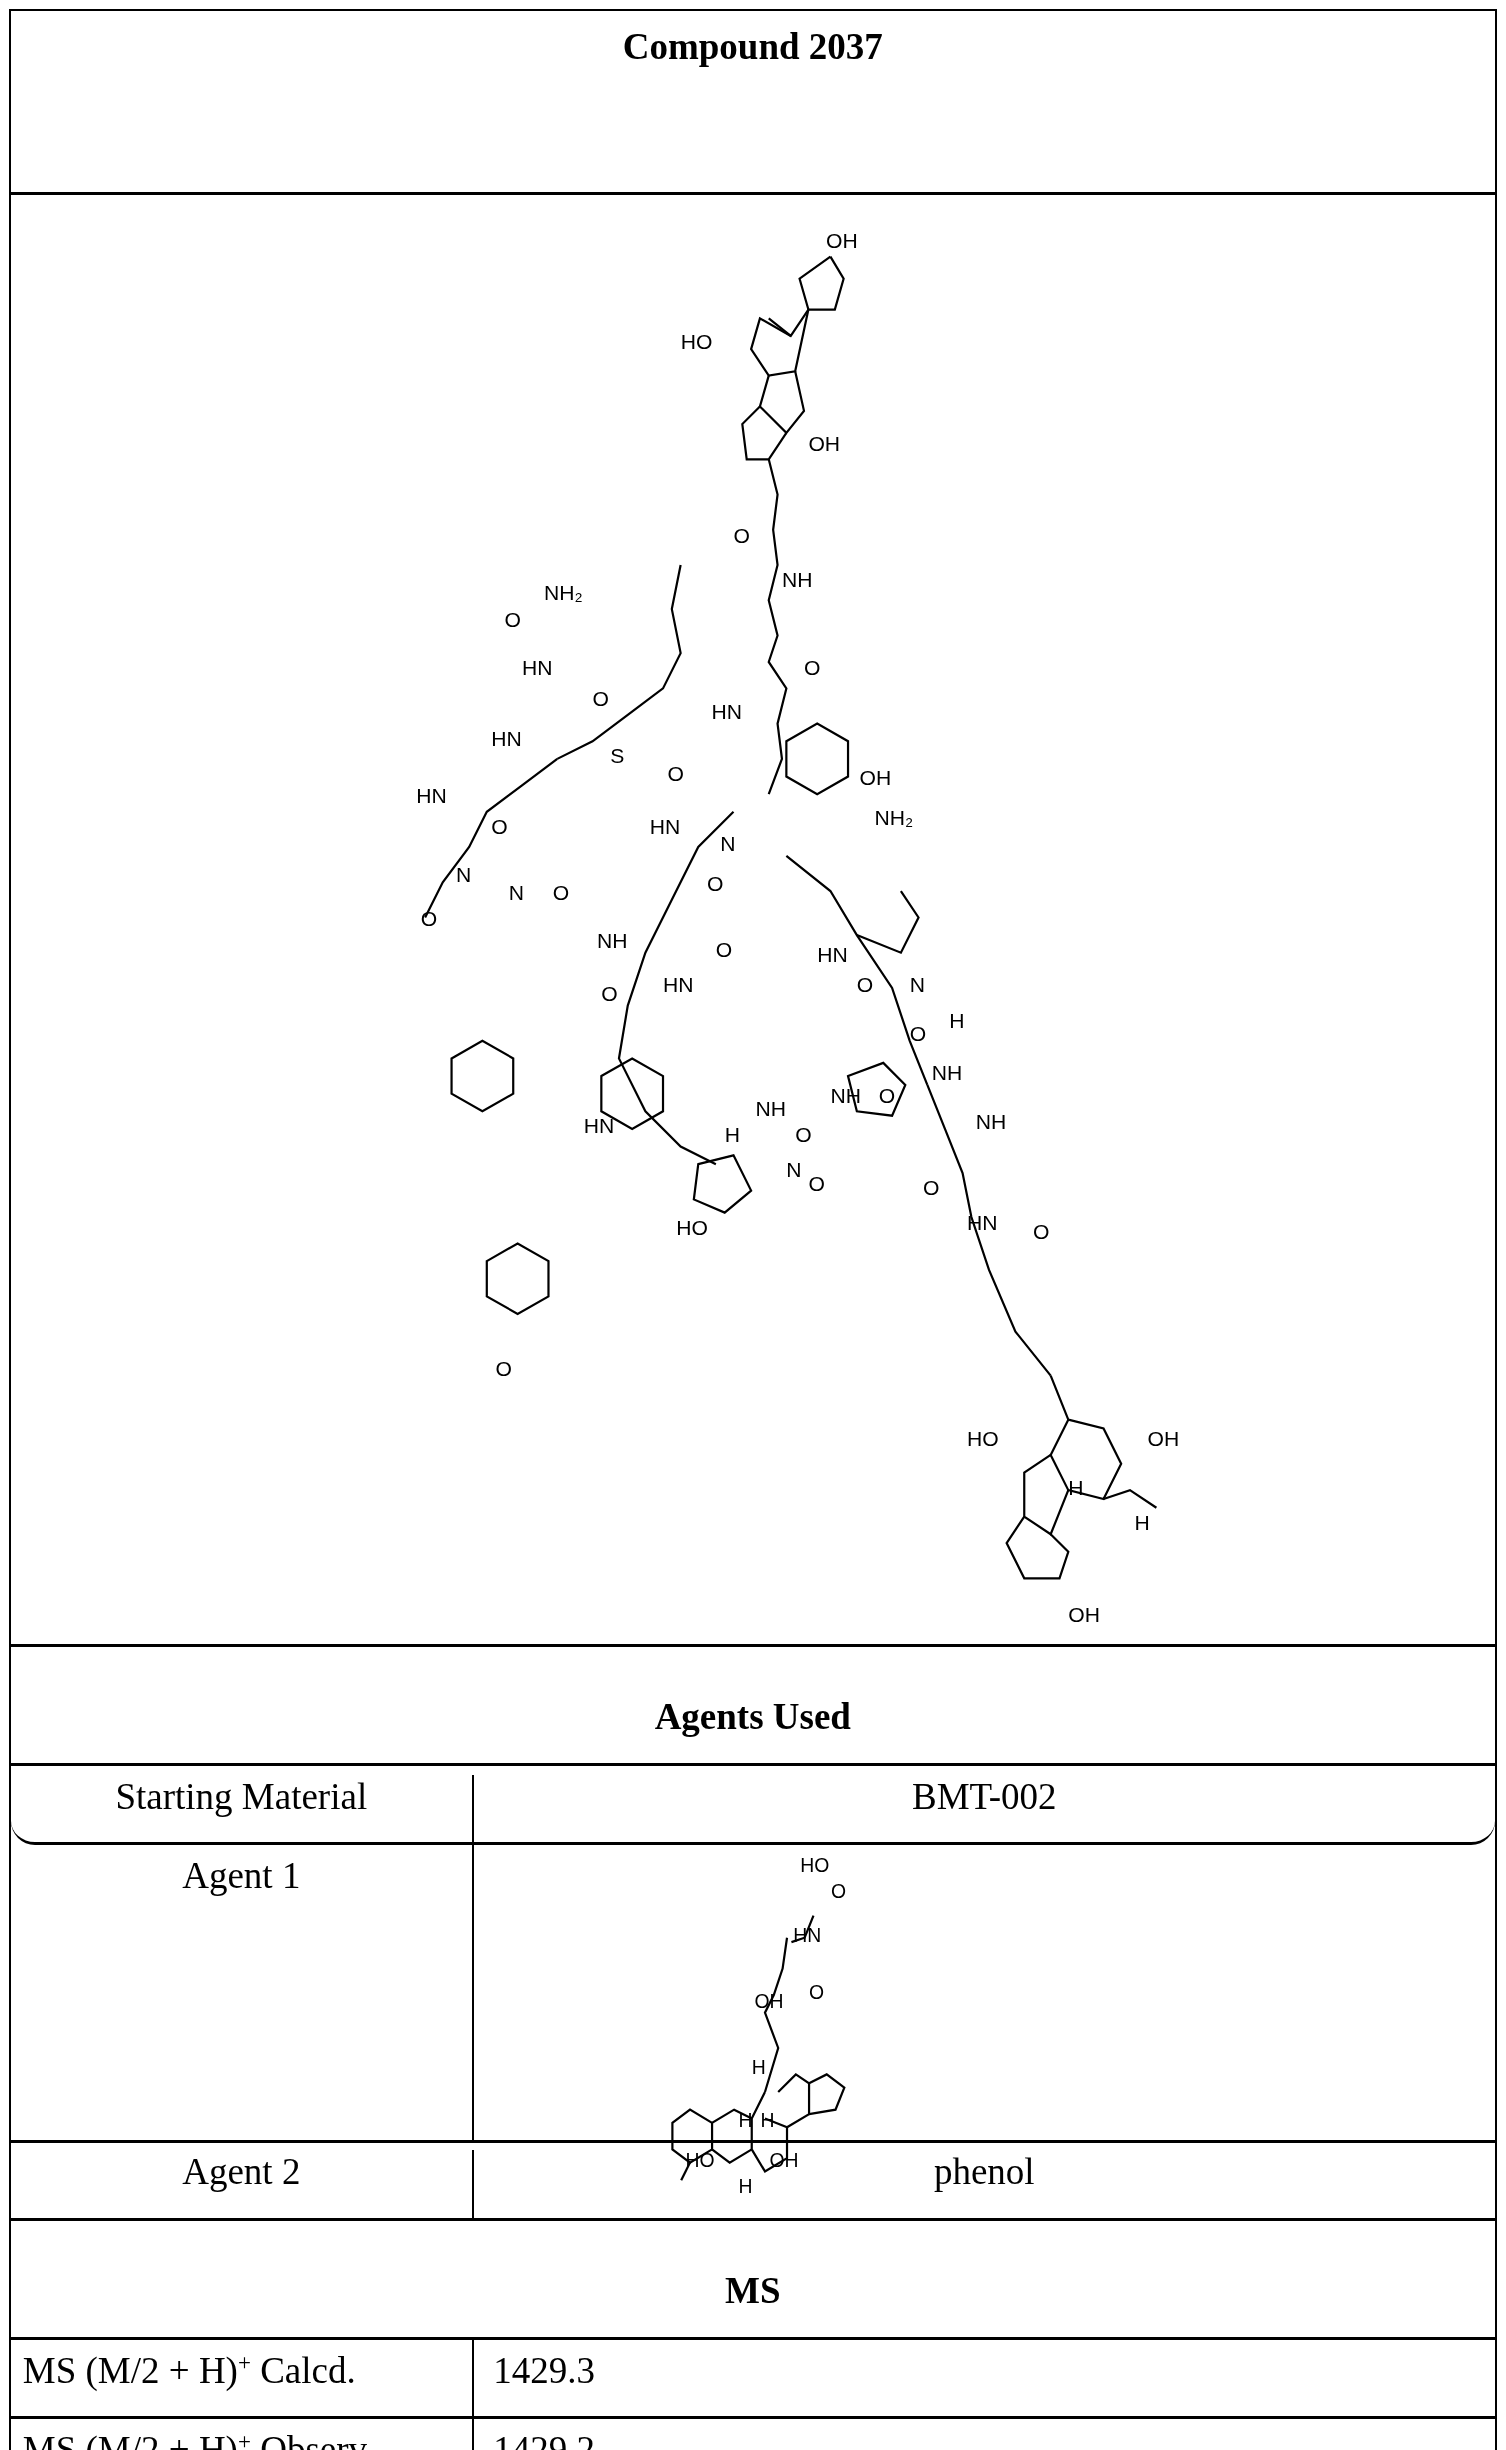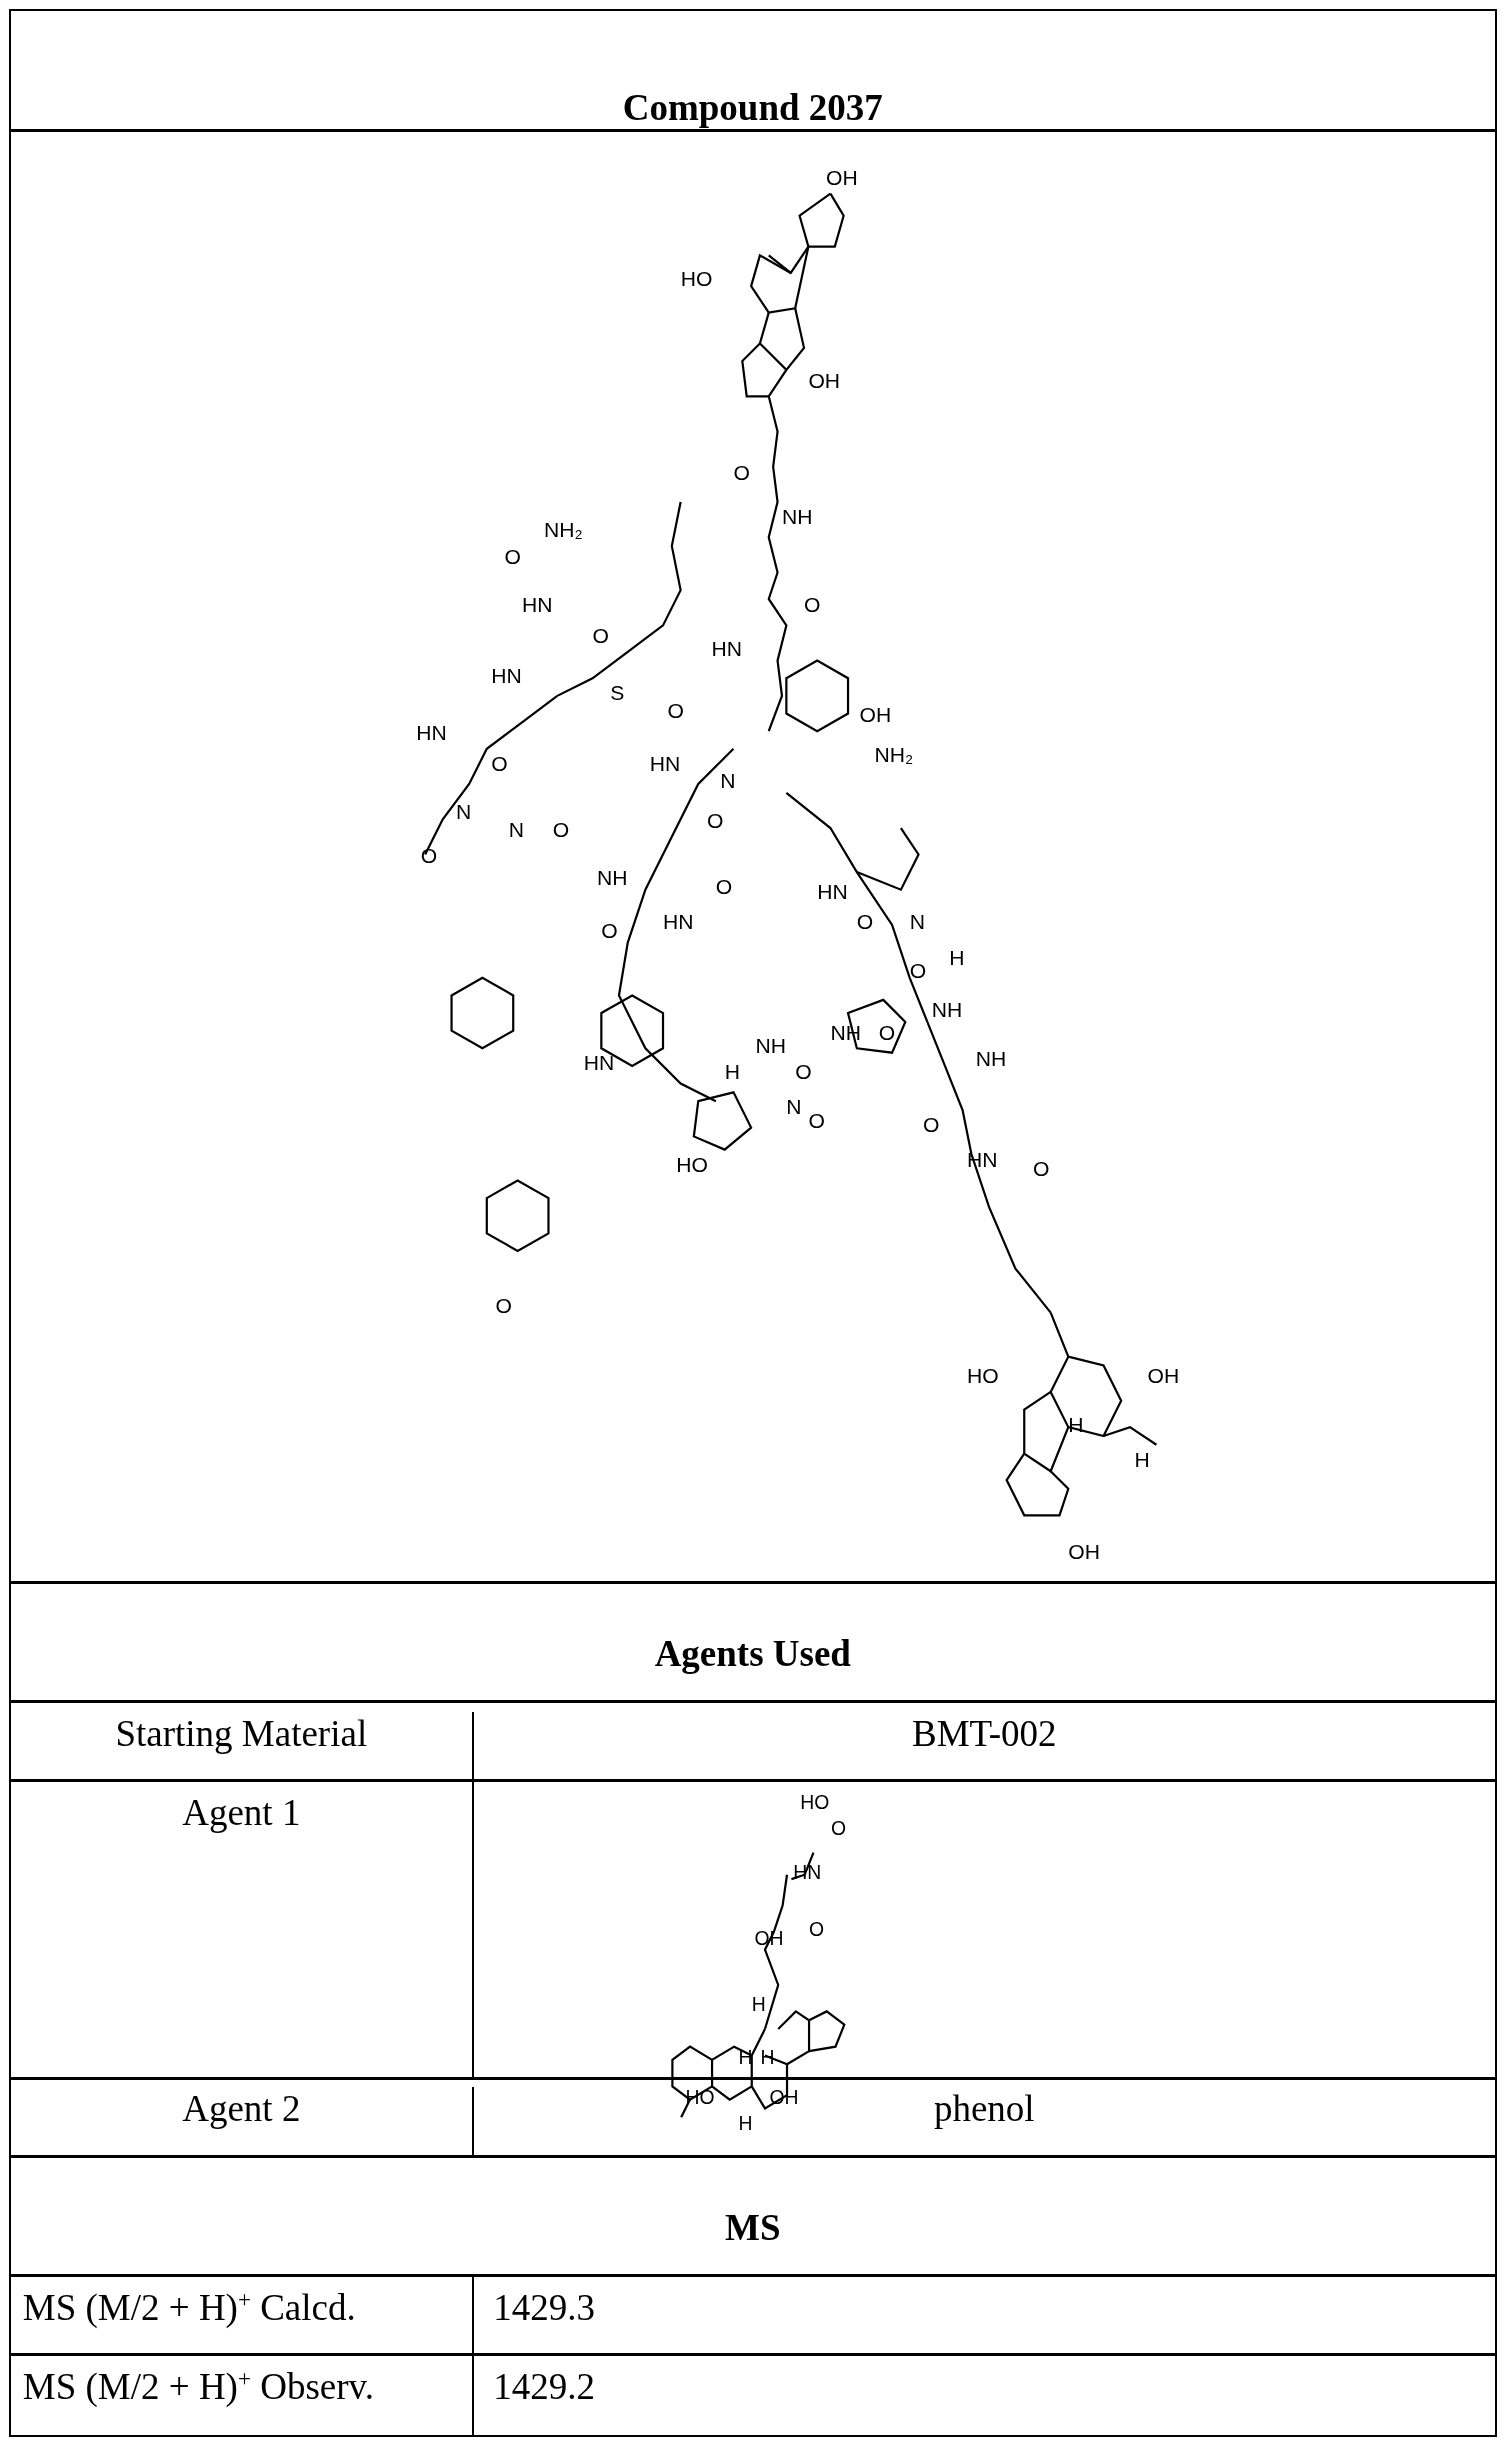--- a/index.html
+++ b/index.html
@@ -6,24 +6,24 @@
   body { width:1506px; height:2450px; position:relative; font-family:"Liberation Serif", serif; color:#000; }
   .tbl { position:absolute; left:8.8px; top:8.8px; width:1488px; border:2.6px solid #000; box-sizing:border-box; }
   .row { display:flex; border-bottom:3.5px solid #000; box-sizing:border-box; }
   .row:last-child { border-bottom:none; }
   .cell { box-sizing:border-box; font-size:37px; }
   .full { width:100%; text-align:center; }
   .left { width:463px; border-right:2.6px solid #000; }
   .right { flex:1; }
   .center { text-align:center; }
   .bold { font-weight:bold; }
-  .title-row { height:121px; padding-top:6px;align-items:flex-end; }
+  .title-row { height:184px; padding-top:14px; }
   .struct-row { height:1452px; position:relative; }
   .hdr-row { height:78px; padding-top:7px;margin-top:41px; }
-  .sm-row { height:79px; padding-top:8.8px; }
+  .sm-row { height:79px; padding-top:8.8px;border-radius:24px; }
   .a1-row { height:298px; }
   .a1-row .cell { padding-top:8.8px; }
   .a2-row { height:78px; padding-top:7px; }
   .ms-row { height:79px; }
   .ms-row .cell { padding-top:8.8px; }
   .msl { padding-left:12px; }
   .msv { padding-left:19.4px; }
   sup { font-size:23px; }
   svg text { font-family:"Liberation Sans", sans-serif; }
 </style>

